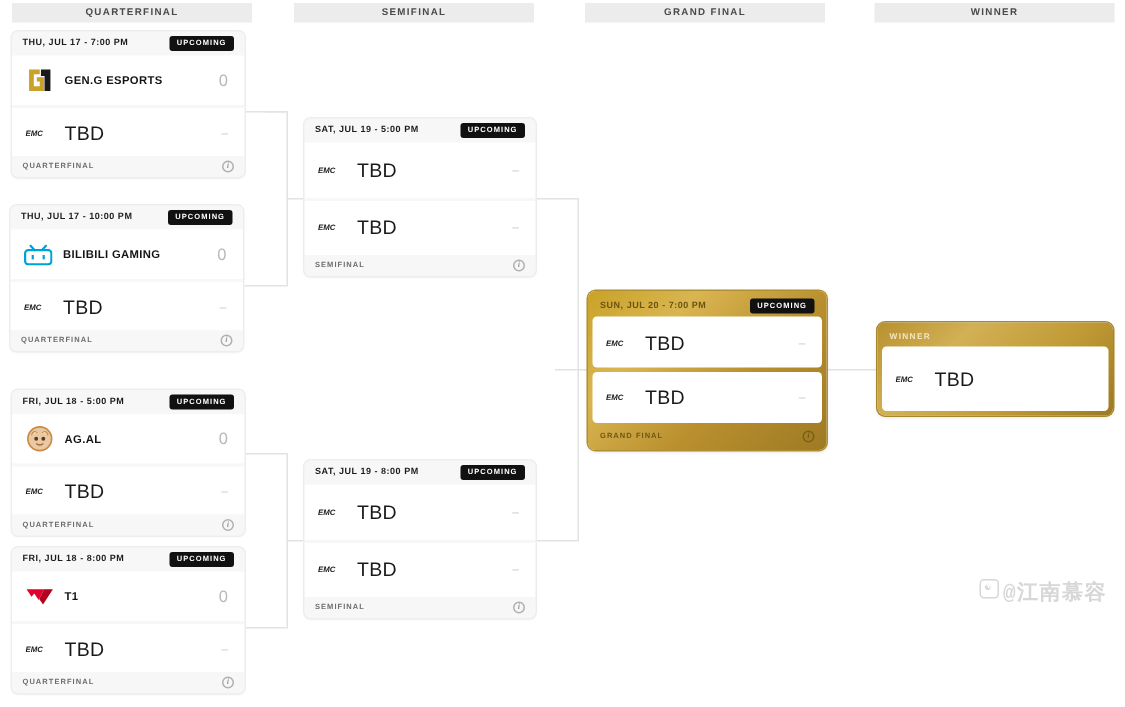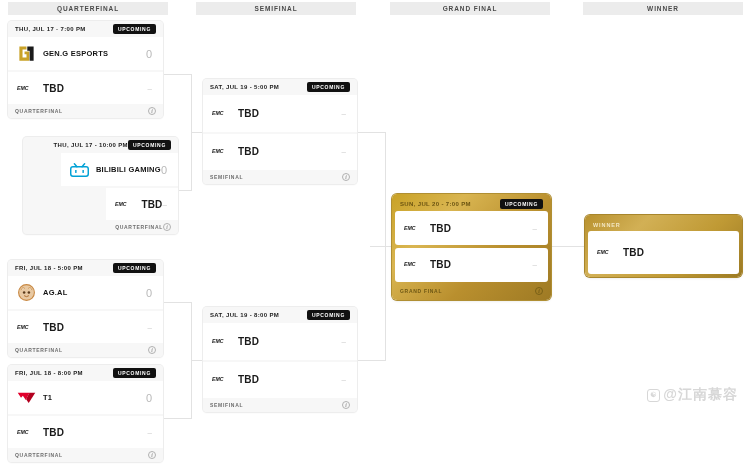--- a/index.html
+++ b/index.html
@@ -65,21 +65,21 @@
   .logo {
     width: 19px; height: 19px; margin-right: 7px;
     flex: 0 0 19px;
     display: flex; align-items: center; justify-content: center;
   }
   .logo svg { display: block; }
   .team-name {
     font-size: 7.5px; font-weight: 700; color: #141414;
     letter-spacing: .25px; flex: 1; white-space: nowrap;
   }
-  .tbd-name { font-size: 10px; font-weight: 700; color: #1a1a1a; letter-spacing:.2px; }
+  .tbd-name { font-size: 13px; font-weight: 400; color: #1a1a1a; letter-spacing:.2px; }
   .score {
     font-size: 11px; color: #b9b9b9; font-weight: 400;
     margin-left: auto; padding-right: 2px;
   }
   .score.dash { font-size: 8px; color: #c9c9c9; }
   .card-foot {
     height: 14px; padding: 0 7px;
     display: flex; align-items: center; justify-content: space-between;
     background: #f7f7f7;
   }
@@ -114,23 +114,23 @@
     box-shadow: 0 0 0 1px #a8862c, 0 1px 3px rgba(0,0,0,.12);
     padding: 3px; border-radius: 5px;
   }
   .card.winner .card-top { background: transparent; padding: 0 5px; height: 13px; }
   .card.winner .date-txt { color: #f2e6c2; letter-spacing: .9px; font-size: 5.5px; }
   .card.winner .team-row { border-radius: 3px; min-height: 30px; }
 
   
   .watermark {
     position: absolute; right: 12px; bottom: 14px;
-    display: flex; align-items: center; gap: 3px;
+    display: flex; gap: 3px;
     color: #d7d7d7; font-size: 14px; font-weight: 700;
-    letter-spacing: 1px; user-select: none;
+    letter-spacing: 1px; user-select: none; font-family: Liberation Mono, monospace;
   }
   .wm-badge {
     width: 13px; height: 13px; border-radius: 3px;
     border: 1.4px solid #d7d7d7;
     font-size: 7px; line-height: 10px; text-align: center;
   }
 </style>
 </head>
 <body>
 
@@ -190,21 +190,21 @@
       </span>
       <span class="tbd-name">TBD</span>
       <span class="score dash">–</span>
     </div>
     <div class="card-foot">
       <span class="foot-txt">QUARTERFINAL</span>
       <span class="info-ico">i</span>
     </div>
   </div>
 
-  <div class="card" style="left:23px; top:137px; width:155px; height:97px;align-items:flex-end;">
+  <div class="card" style="left:7px; top:137px; width:155px; height:97px;">
     <div class="card-top">
       <span class="date-txt">THU, JUL 17 - 10:00 PM</span>
       <span class="badge">UPCOMING</span>
     </div>
     <div class="team-row">
       <span class="logo">
         <svg width="19" height="14" viewBox="0 0 26 19">
           <rect x="1" y="5" width="24" height="13" rx="3" fill="none" stroke="#00a1d6" stroke-width="2"></rect>
           <path d="M6 1 L9.5 5 M20 1 L16.5 5" stroke="#00a1d6" stroke-width="2" stroke-linecap="round"></path>
           <rect x="7" y="9.5" width="2" height="4" fill="#00a1d6"></rect>

